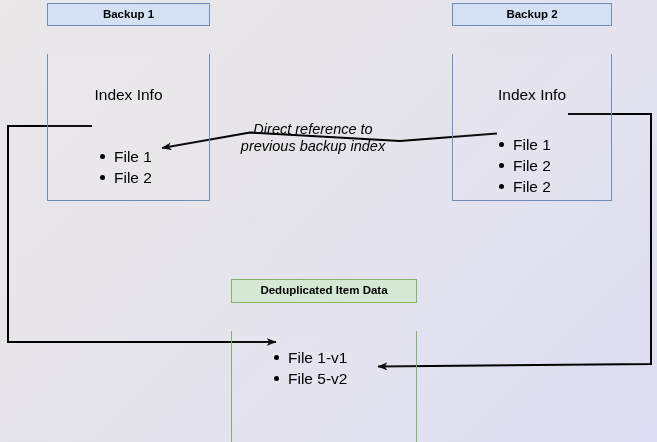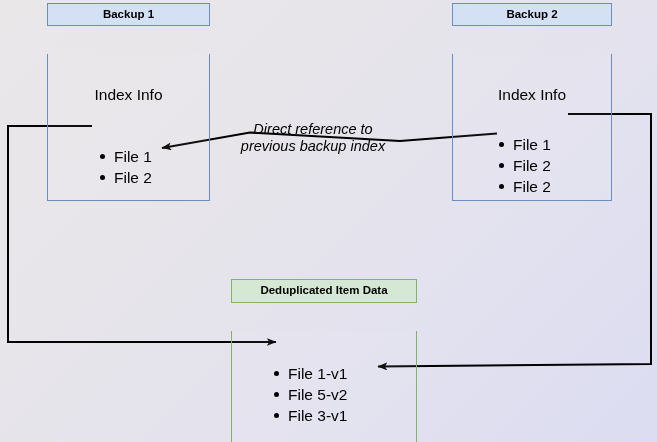--- a/index.html
+++ b/index.html
@@ -146,24 +146,23 @@
         <li>File 1</li>
         <li>File 2</li>
         <li>File 2</li>
       </ul>
     </div>
   </div>
 
   <div class="node green-node" style="left:231px; top:279px; width:186px; height:177px;">
     <div class="hdr">Deduplicated Item Data</div>
     <div class="body">
-      <ul class="bullets" style="left:40px; top:32px;">
+      <ul class="bullets" style="left:40px; top:16px;">
         <li>File 1-v1</li>
         <li>File 5-v2</li>
-        <li>File 3-v1</li>
       </ul>
     </div>
   </div>
 
   <div class="caption" style="left:225px; top:121px; width:176px;font-style:italic;">Direct reference to
 previous backup index</div>
 
 </div>
 
 </body></html>

